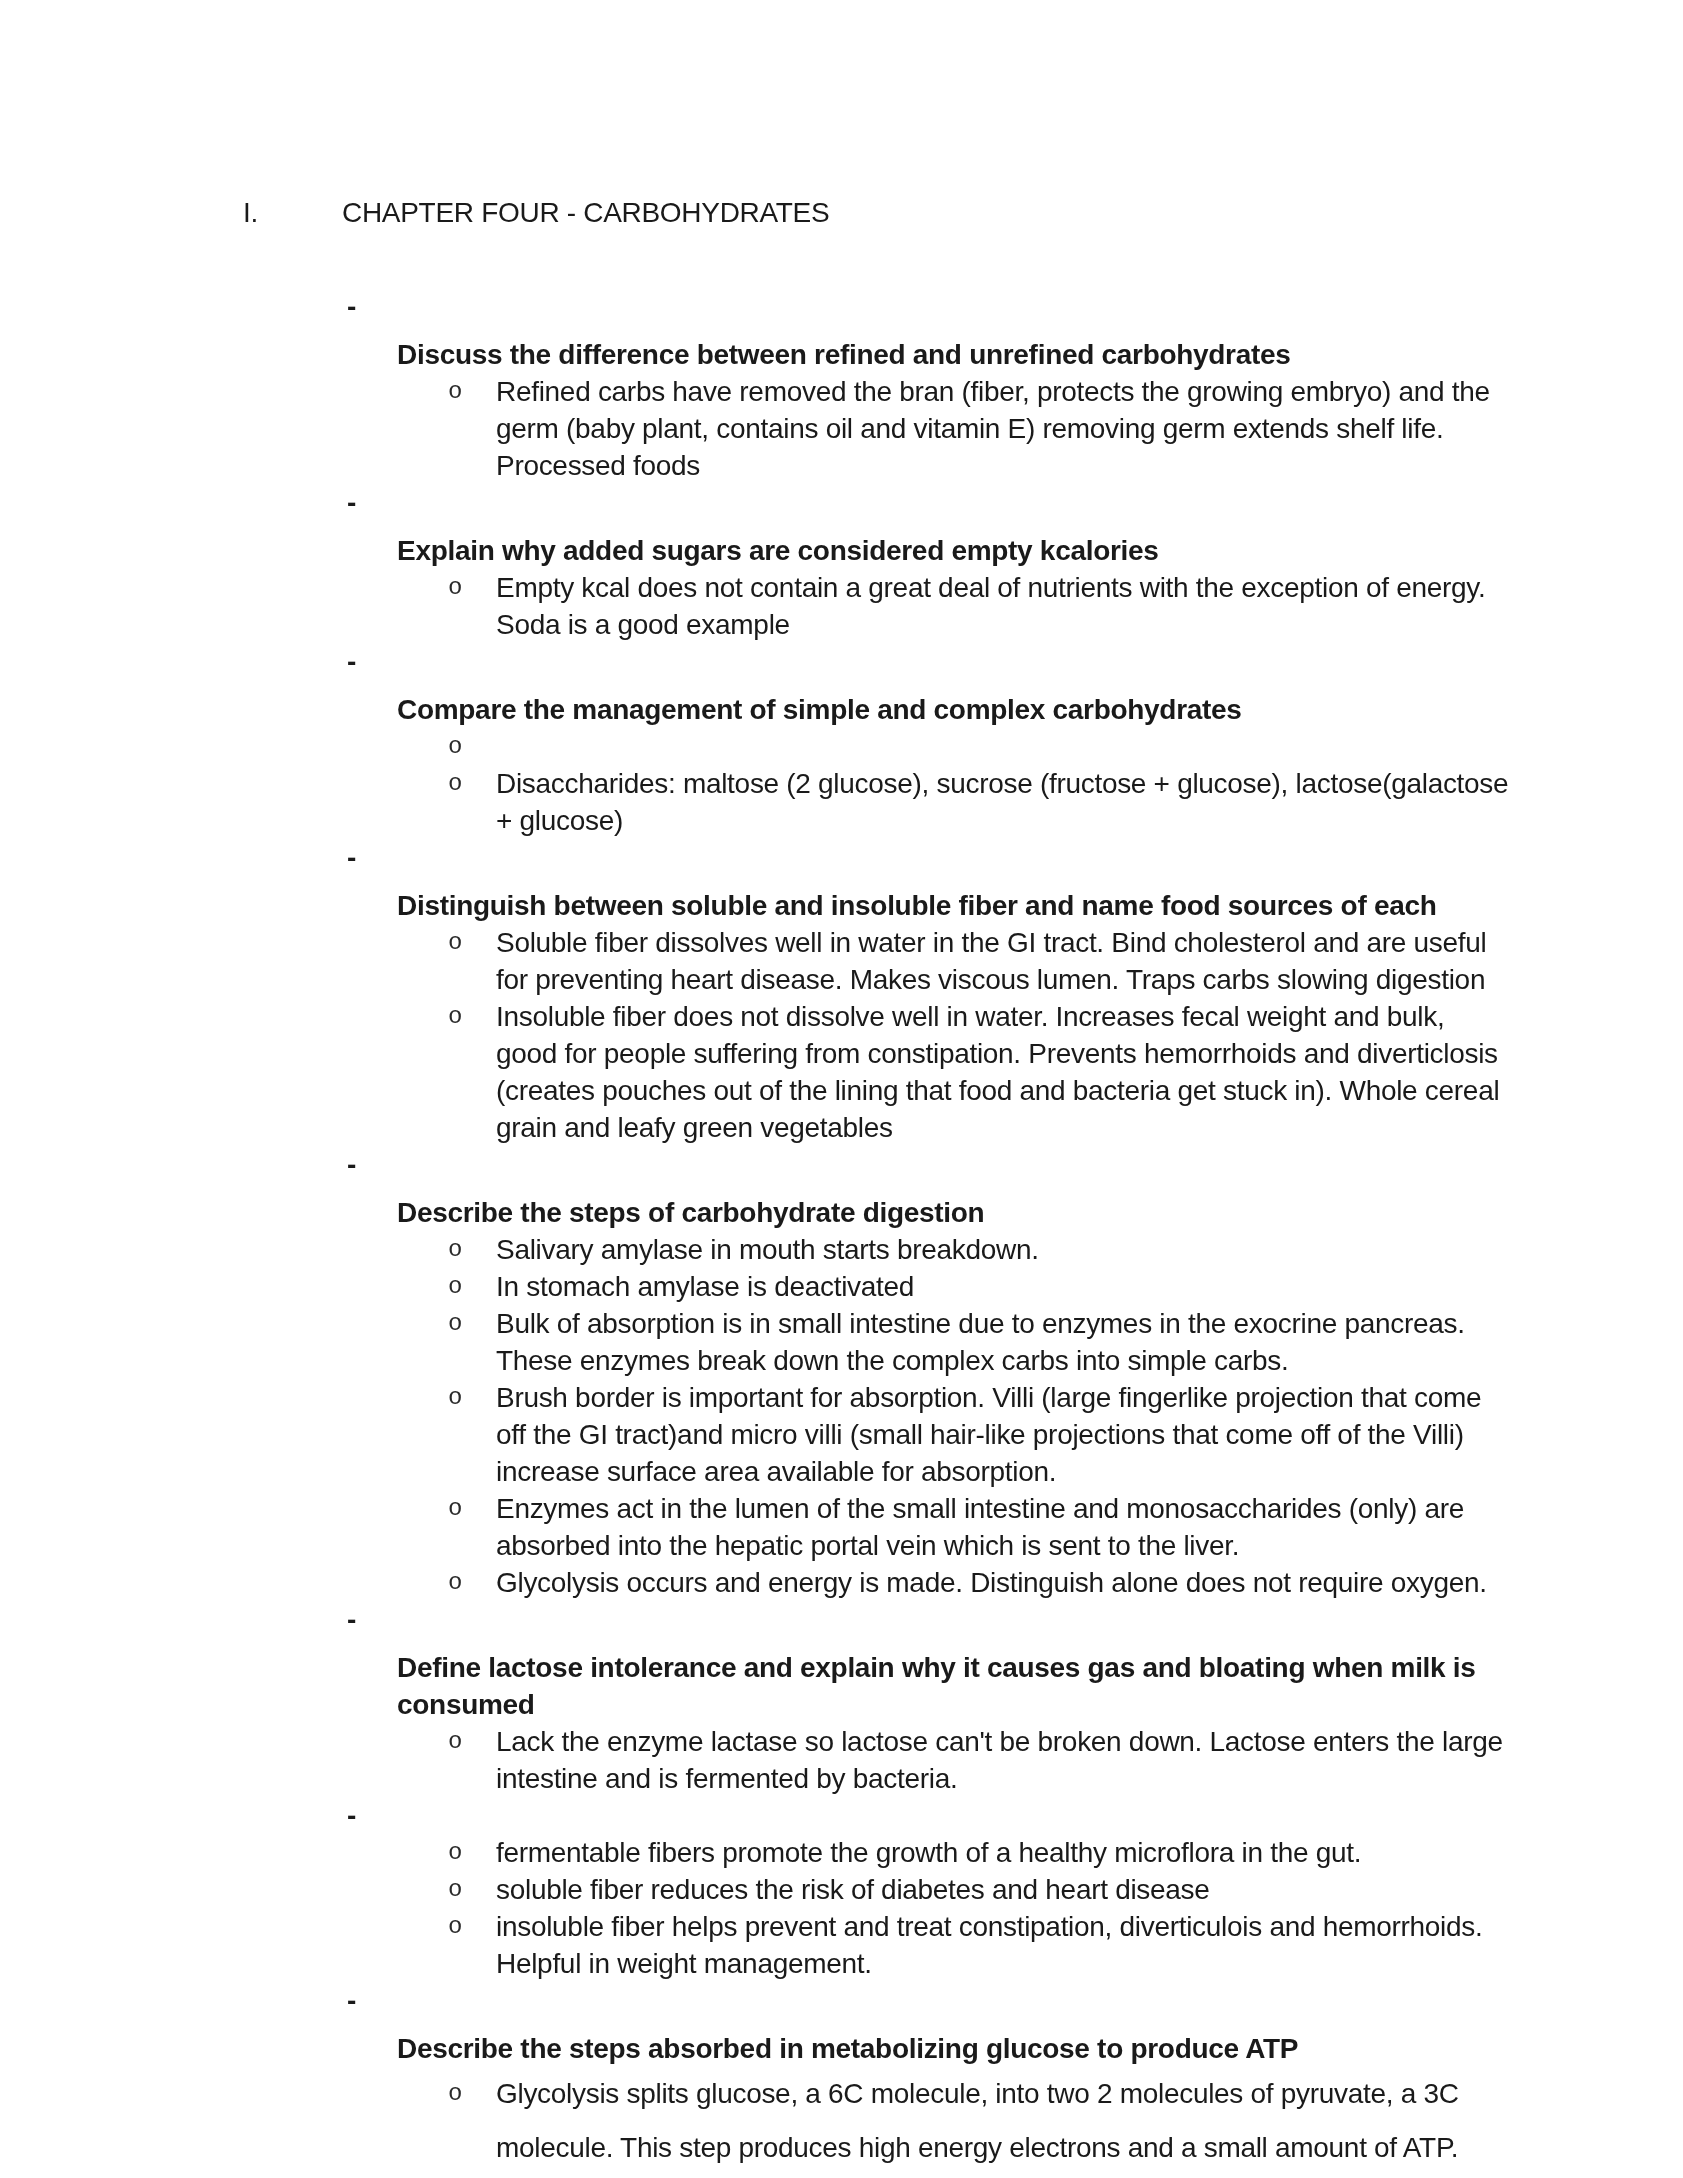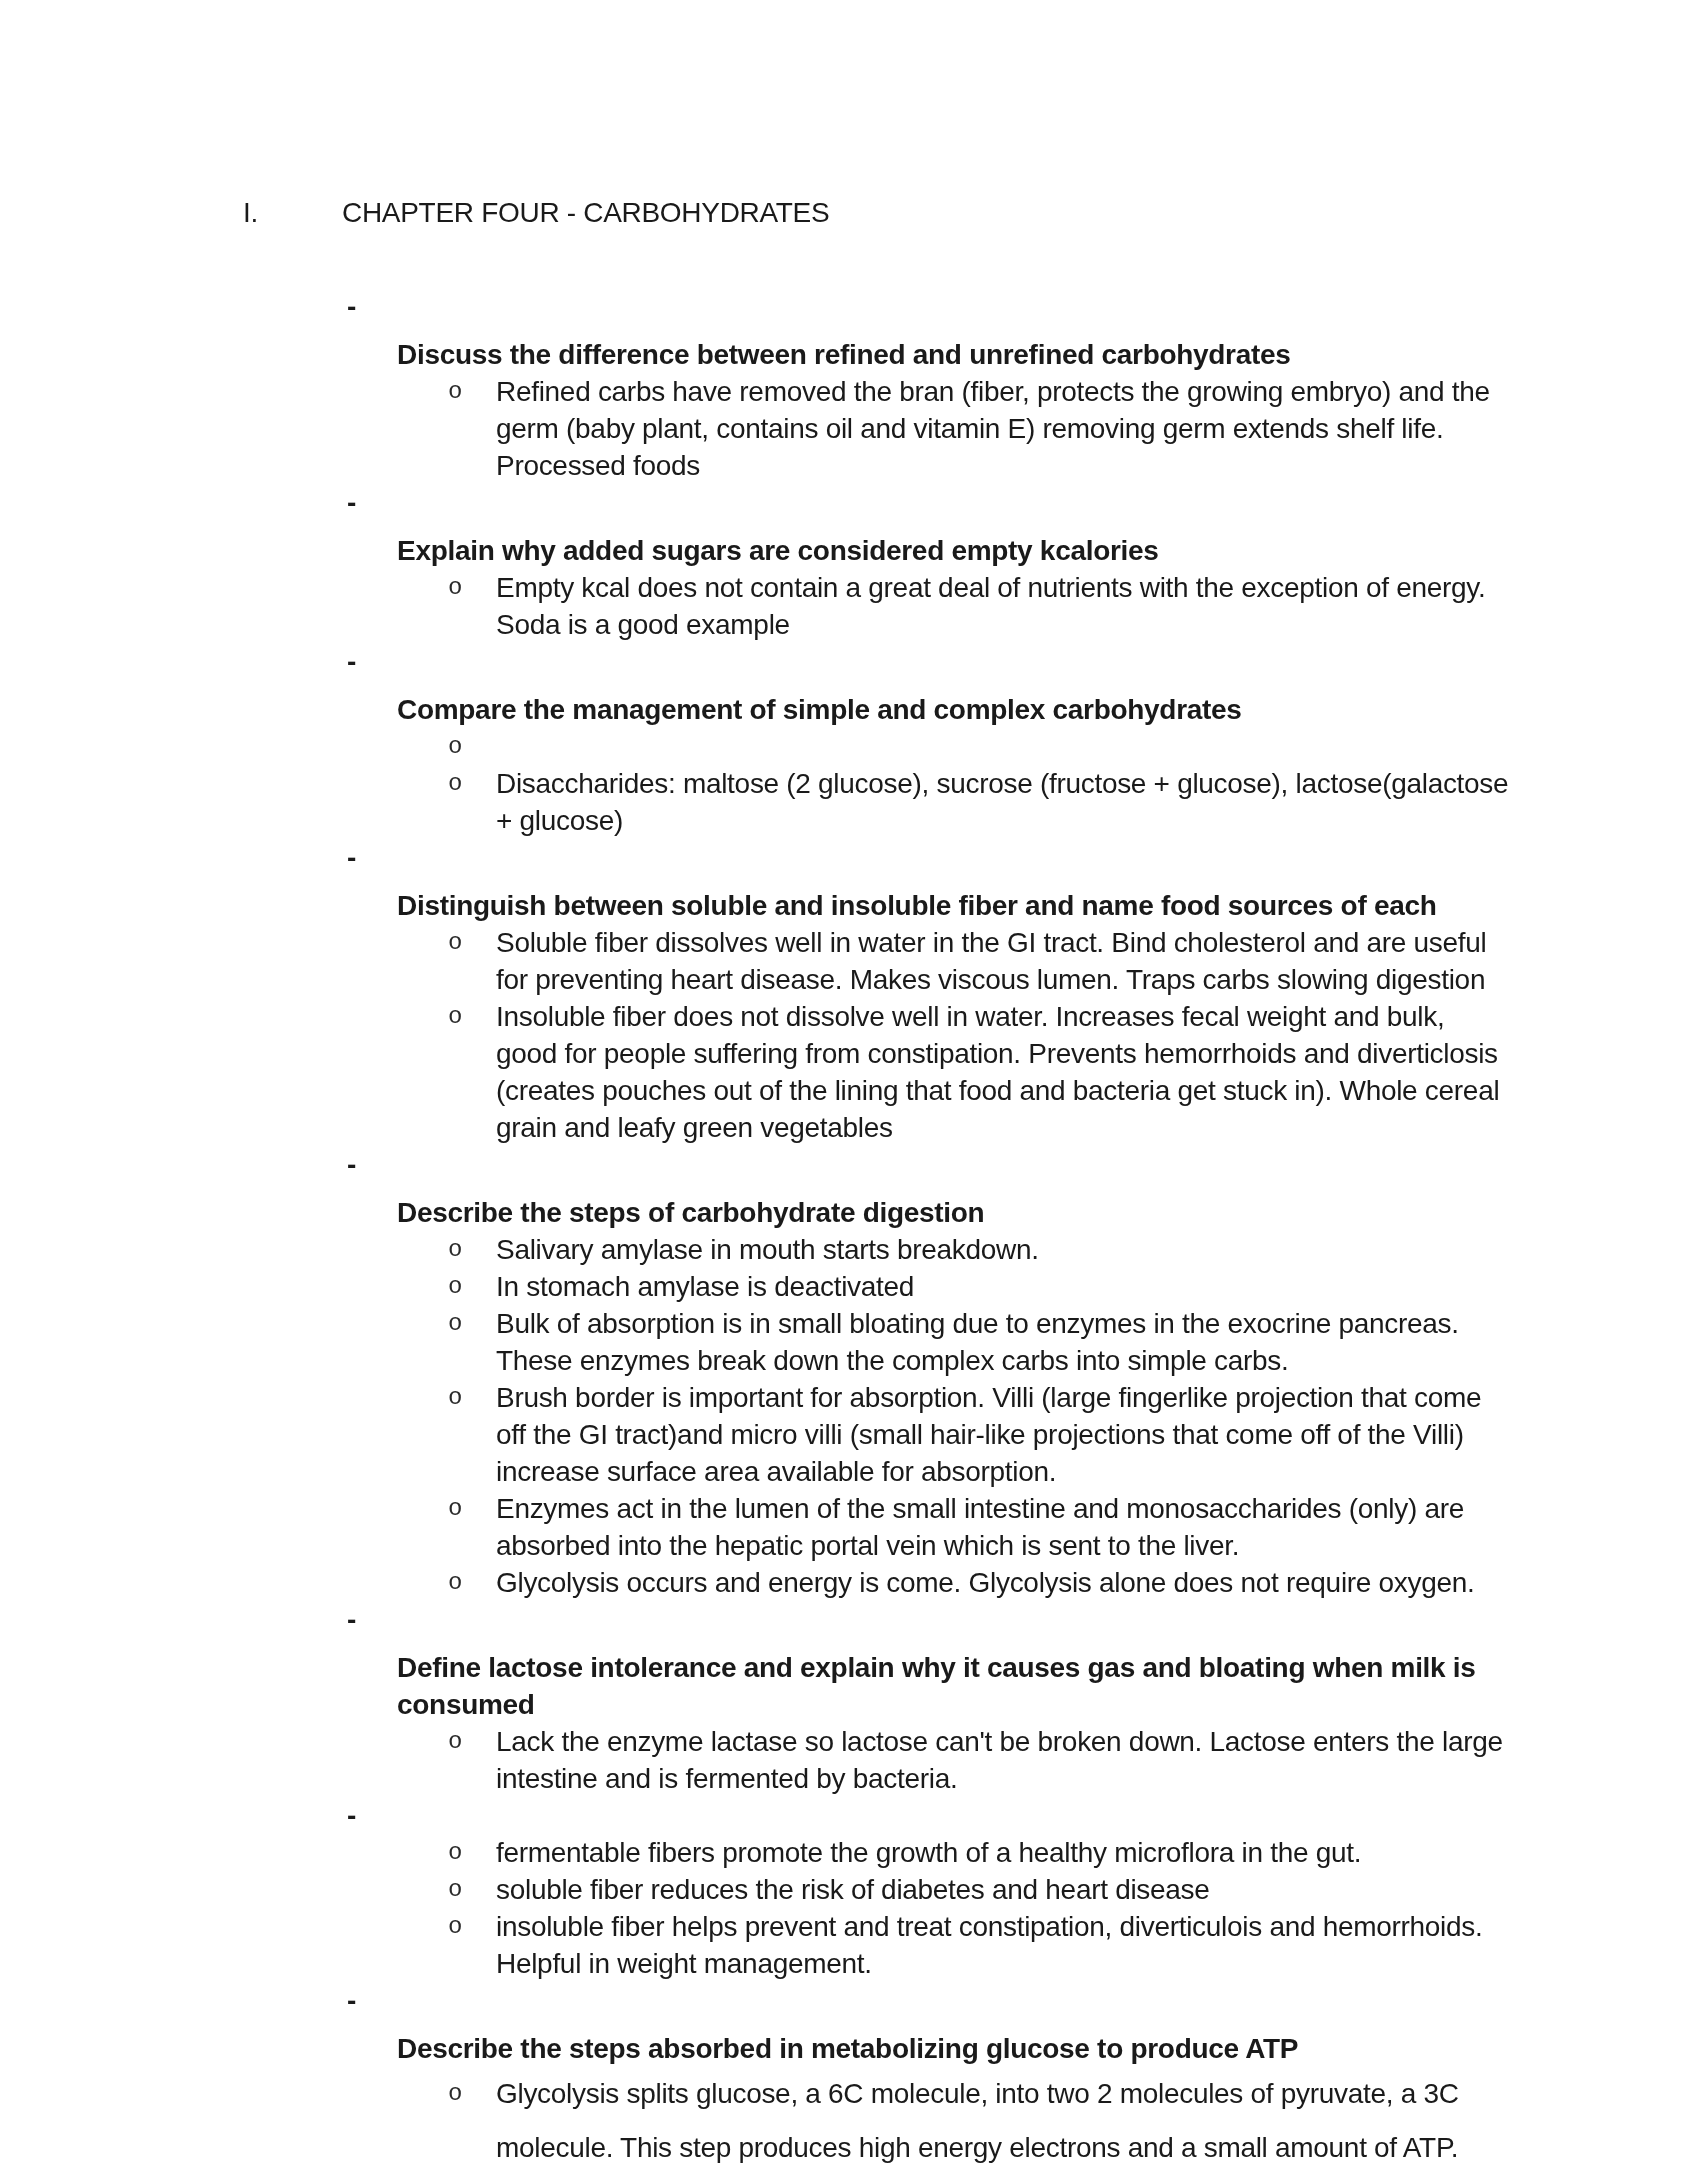--- a/index.html
+++ b/index.html
@@ -108,33 +108,33 @@
       <div class="sub">
         <span class="circle">o</span>
         <span class="s-text">Salivary amylase in mouth starts breakdown.</span>
       </div>
       <div class="sub">
         <span class="circle">o</span>
         <span class="s-text">In stomach amylase is deactivated</span>
       </div>
       <div class="sub">
         <span class="circle">o</span>
-        <span class="s-text">Bulk of absorption is in small bloating due to enzymes in the exocrine pancreas. These enzymes break down the complex carbs into simple carbs.</span>
+        <span class="s-text">Bulk of absorption is in small intestine due to enzymes in the exocrine pancreas. These enzymes break down the complex carbs into simple carbs.</span>
       </div>
       <div class="sub">
         <span class="circle">o</span>
         <span class="s-text">Brush border is important for absorption. Villi (large fingerlike projection that come off the GI tract)and micro villi (small hair-like projections that come off of the Villi) increase surface area available for absorption.</span>
       </div>
       <div class="sub">
         <span class="circle">o</span>
         <span class="s-text">Enzymes act in the lumen of the small intestine and monosaccharides (only) are absorbed into the hepatic portal vein which is sent to the liver.</span>
       </div>
       <div class="sub">
         <span class="circle">o</span>
-        <span class="s-text">Glycolysis occurs and energy is come. Glycolysis alone does not require oxygen.</span>
+        <span class="s-text">Glycolysis occurs and energy is made. Distinguish alone does not require oxygen.</span>
       </div>
     </div>
 
     <div class="topic">
       <div class="topic-head">
         <span class="dash">-</span>
         <span class="t-text">Define lactose intolerance and explain why it causes gas and bloating when milk is consumed</span>
       </div>
       <div class="sub">
         <span class="circle">o</span>

